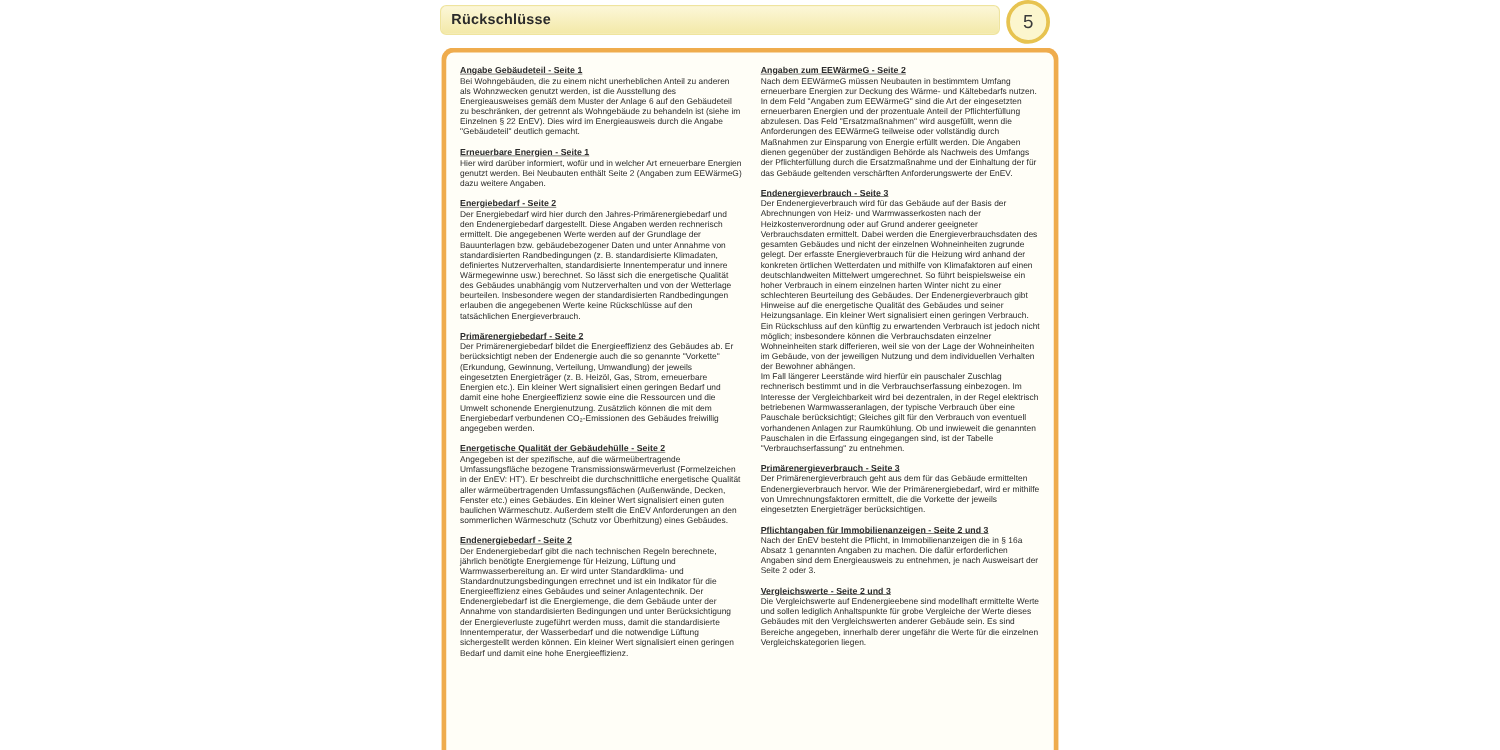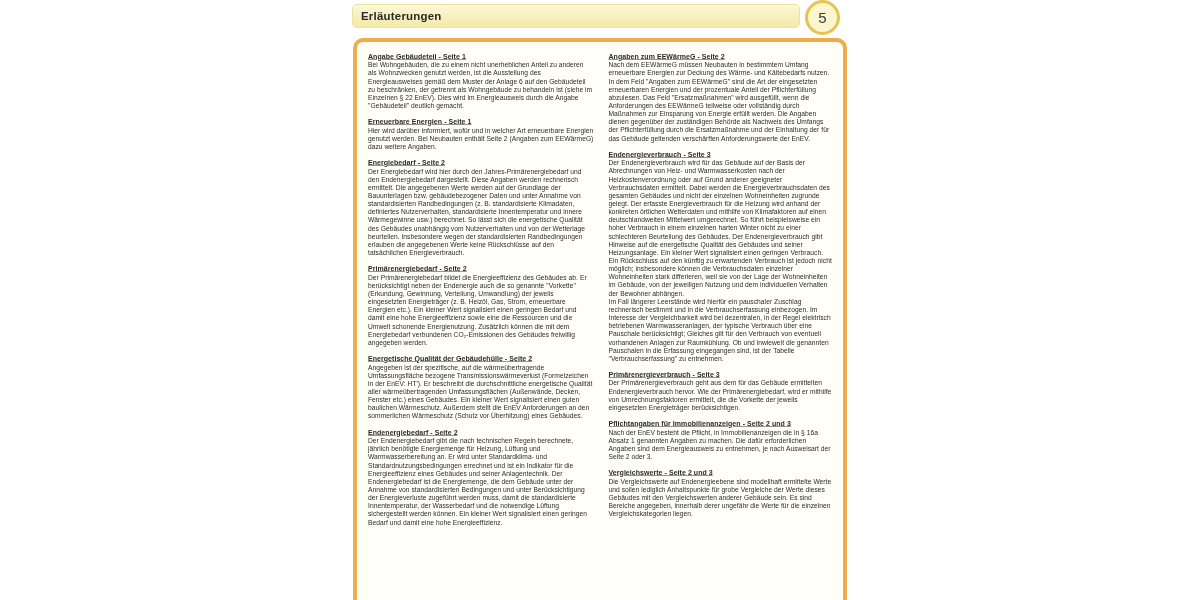--- a/index.html
+++ b/index.html
@@ -81,21 +81,21 @@
     line-height: 16.3px;
     letter-spacing: 0.05px;
   }
 </style>
 </head>
 <body>
 
 <div class="stage">
 
   <div class="header-bar">
-    <span class="header-title">Erläuterungen</span>
+    <span class="header-title">Rückschlüsse</span>
   </div>
 
   <div class="page-circle">
     <span>5</span>
   </div>
 
   <div class="content-box">
     <div class="scale-wrap">
       <div class="columns">
         <div class="col">

